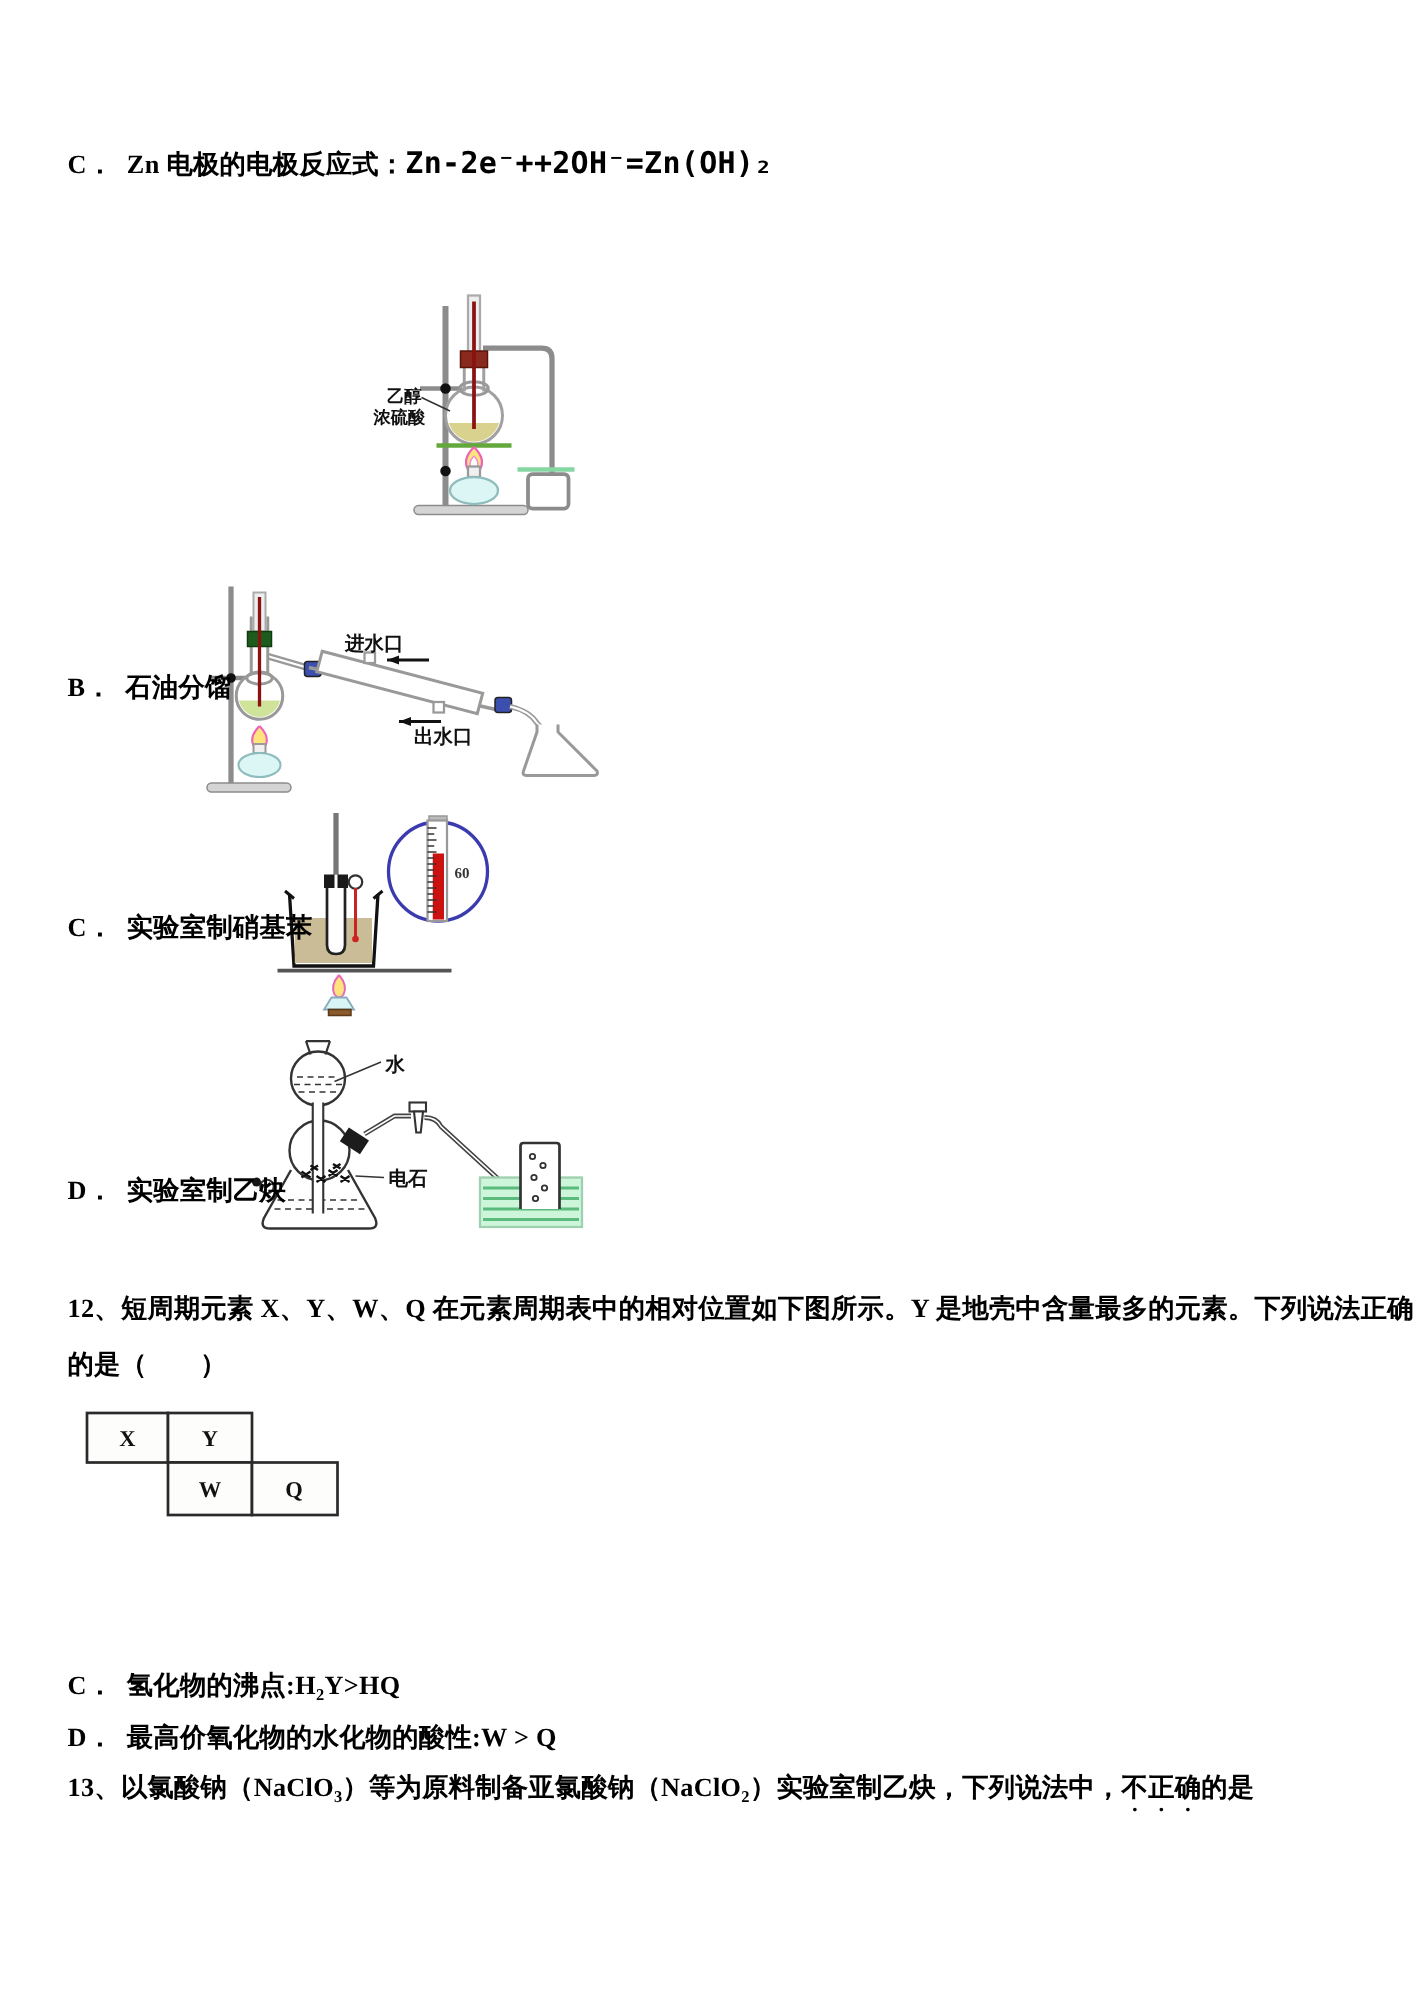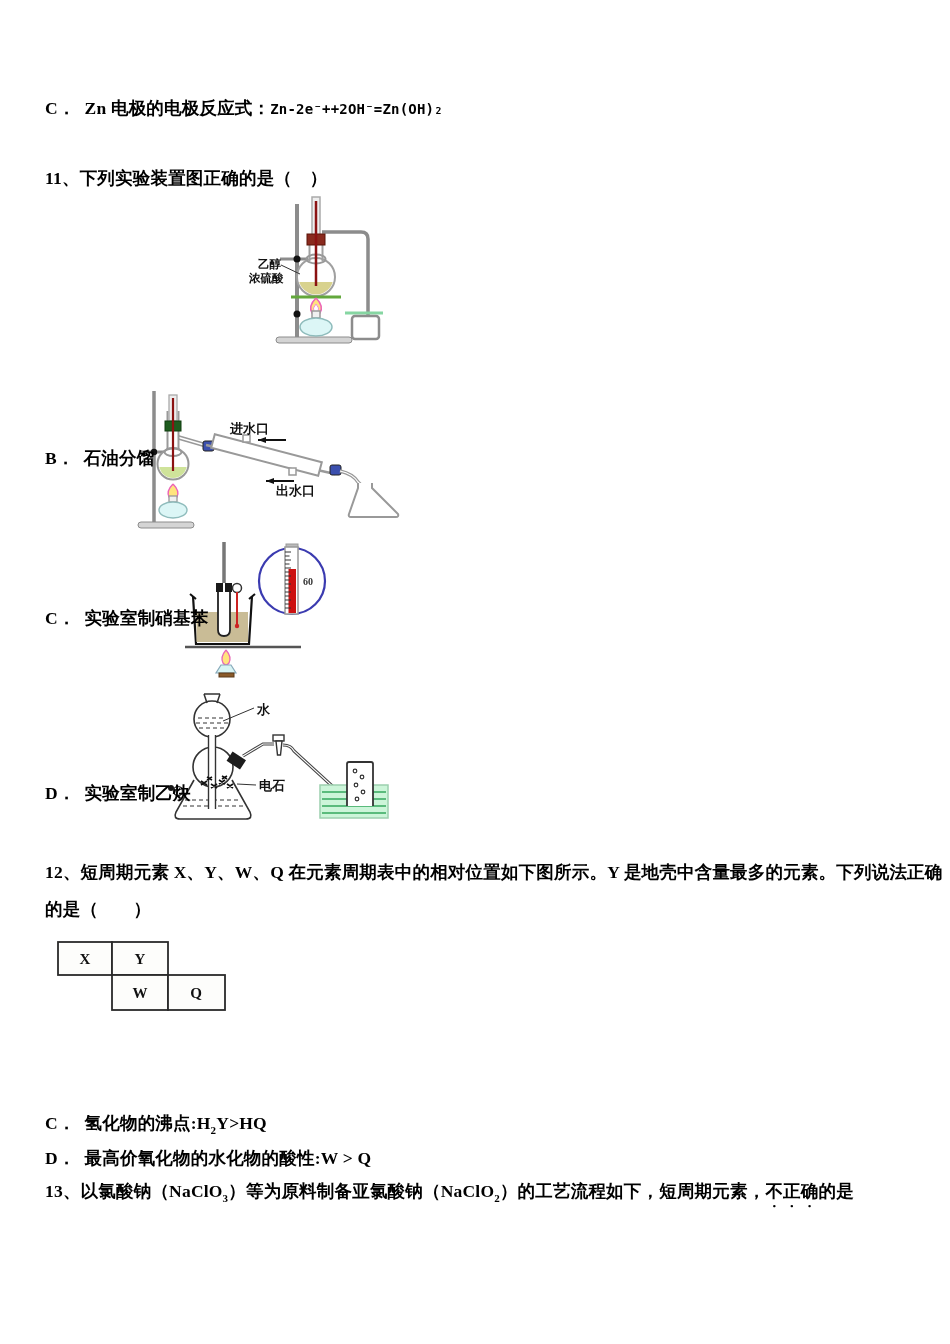--- a/index.html
+++ b/index.html
@@ -1,37 +1,36 @@
 <!DOCTYPE html>
 <html><head>
 <meta charset="utf-8">
 <style>
   html,body{margin:0;padding:0;background:#ffffff;}
   .page{position:relative;width:950px;height:1344px;background:#ffffff;overflow:hidden;
         font-family:"Liberation Serif","DejaVu Serif",serif;color:#000;}
   .tline{position:absolute;left:45px;font-size:17.5px;font-weight:600;letter-spacing:0.2px;white-space:nowrap;}
   .optletter{font-weight:bold;margin-right:9px;}
-  .mono{font-family:"DejaVu Sans Mono","Liberation Mono",monospace;font-size:14px;font-weight:bold;}
+  .mono{font-family:"DejaVu Sans Mono","Liberation Mono",monospace;font-size:20px;font-weight:bold;}
   sub{font-size:11px;font-weight:bold;}
   .emph{-webkit-text-emphasis:filled dot;-webkit-text-emphasis-position:under left;
         text-emphasis:filled dot;text-emphasis-position:under left;}
   svg{position:absolute;overflow:visible;}
   svg text{font-family:"Liberation Serif","DejaVu Serif",serif;}
   .cjk-label{font-weight:bold;fill:#111;}
 </style>
 </head>
 <body>
 
 <div class="page">
 
   <div class="tline" style="top:96px;">
     <span class="optletter">C．</span><span>Zn 电极的电极反应式：</span><span class="mono">Zn-2e⁻++2OH⁻=Zn(OH)₂</span>
   </div>
 
-  <div class="tline" style="top:166px;">11、下列实验装置图正确的是（　）</div>
 
   <svg style="left:248px;top:192px;" width="170" height="165" viewBox="0 0 170 165">
 
     <line x1="49" y1="12" x2="49" y2="146" stroke="#8c8c8c" stroke-width="4"></line>
     <rect x="28" y="145" width="76" height="6" rx="3" fill="#d4d4d4" stroke="#8c8c8c"></rect>
 
     <path d="M74,40 H113 Q120,40 120,47 V142" fill="none" stroke="#8c8c8c" stroke-width="3.5"></path>
 
     <line x1="97" y1="121" x2="135" y2="121" stroke="#86d6a2" stroke-width="3"></line>
     <rect x="104" y="124" width="27" height="23" rx="3" fill="#ffffff" stroke="#8c8c8c" stroke-width="2.5"></rect>
@@ -249,16 +248,16 @@
   </svg>
 
   <div class="tline" style="top:1111px;">
     <span class="optletter">C．</span><span>氢化物的沸点:H</span><sub>2</sub><span>Y&gt;HQ</span>
   </div>
   <div class="tline" style="top:1146px;">
     <span class="optletter">D．</span><span>最高价氧化物的水化物的酸性:W &gt; Q</span>
   </div>
 
   <div class="tline" style="top:1179px;">
-    <span>13、以氯酸钠（NaClO</span><sub>3</sub><span>）等为原料制备亚氯酸钠（NaClO</span><sub>2</sub><span>）的工艺流程如下，短周期元素，</span><span class="emph">不正确</span><span>的是</span>
+    <span>13、以氯酸钠（NaClO</span><sub>3</sub><span>）等为原料制备亚氯酸钠（NaClO</span><sub>2</sub><span>）实验室制乙炔，下列说法中，</span><span class="emph">不正确</span><span>的是</span>
   </div>
 
 </div>
 
 </body></html>

